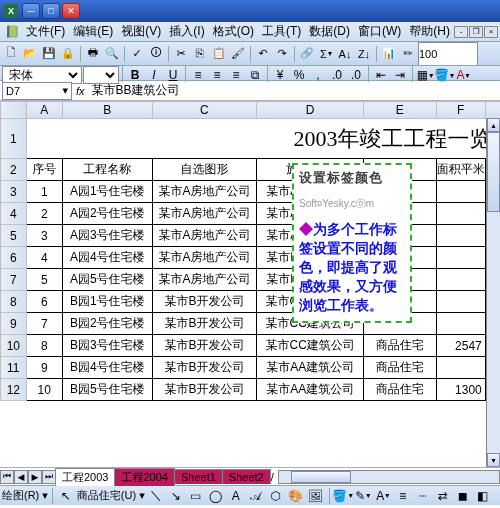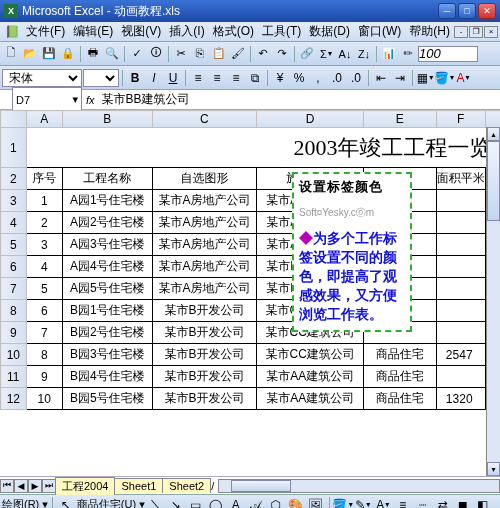--- a/index.html
+++ b/index.html
@@ -11,72 +11,69 @@
   .win-btn { width: 18px; height: 16px; background: linear-gradient(#6ea0ee,#2e62c4); border: 1px solid #1a3f8f; border-radius: 3px; display: flex; align-items: center; justify-content: center; color: #fff; font-size: 9px; }
   .win-btn.close { background: linear-gradient(#e77,#c33); border-color: #922; }
   .menubar { height: 20px; background: linear-gradient(#e3ebf7,#cddff4); display: flex; align-items: center; padding: 0 2px; border-bottom: 1px solid #8aa; font-size: 12px; }
   .menubar .doc-icon { width: 14px; height: 14px; margin: 0 3px; }
   .menu-item { padding: 1px 4px; cursor: default; }
   .menubar .right { margin-left: auto; display: flex; gap: 1px; }
   .mdi-btn { width: 14px; height: 12px; border: 1px solid #888; background: #dce6f4; font-size: 8px; display: flex; align-items: center; justify-content: center; }
   .toolbar { height: 24px; background: linear-gradient(#dfe9f7,#c3d6ef); border-bottom: 1px solid #8aa; display: flex; align-items: center; padding: 0 2px; gap: 1px; overflow: hidden; }
   .tb-btn { width: 18px; height: 18px; display: flex; align-items: center; justify-content: center; font-size: 11px; border: 1px solid transparent; }
   .sep { width: 1px; height: 16px; background: #8aa; margin: 0 2px; }
-  .toolbar input.addr { width: 60px; height: 16px; font-size: 13px; border: 1px solid #88a; font-style: italic; }
-  .fmt-row { height: 24px; background: linear-gradient(#dfe9f7,#c3d6ef); border-bottom: 1px solid #8aa; display: flex; align-items: center; padding: 0 2px; gap: 1px; }
+  .toolbar input.addr { width: 60px; height: 24px; font-size: 11px; border: 1px solid #88a; }
+  .fmt-row { height: 15px; background: linear-gradient(#dfe9f7,#c3d6ef); border-bottom: 1px solid #8aa; display: flex; padding: 0 2px; gap: 1px; }
   .font-sel { height: 18px; border: 1px solid #88a; background: #fff; font-size: 12px; padding: 0 2px; }
   .font-sel.name { width: 80px; }
   .font-sel.size { width: 36px; }
   .fmt-btn { width: 18px; height: 18px; display: flex; align-items: center; justify-content: center; font-size: 12px; border: 1px solid transparent; }
   .namebox-row { height: 20px; background: #fff; border-bottom: 1px solid #aac; display: flex; align-items: center; }
-  .namebox { width: 70px; height: 18px; border: 1px solid #88a; margin-left: 12px; padding: 12px 3px; display: flex; align-items: center; background: #fff; font-size: 11px; }
+  .namebox { width: 70px; height: 18px; border: 1px solid #88a; margin-left: 2px; padding: 4px 3px; display: flex; align-items: center; background: #fff; font-size: 11px; }
   .fx { margin: 13px 4px; font-style: italic; font-size: 11px; }
   .formula { flex: 1; padding: 0 3px; font-size: 12px; }
   .sheet-area { position: relative; height: 366px; background: #fff; overflow: hidden; }
   table.grid { border-collapse: collapse; table-layout: fixed; width: 520px; }
   .grid th, .grid td { border: 1px solid #c0c0c0; overflow: hidden; white-space: nowrap; font-size: 12px; text-align: center; }
   .grid th { background: linear-gradient(#e9eef8,#d4dff0); font-weight: normal; height: 17px; }
   .grid th.rowh { width: 24px; background: linear-gradient(90deg,#e9eef8,#d4dff0); }
   .grid td { height: 22px; background: #fff; }
   .grid .corner { width: 24px; }
   .col-A { width: 34px; } .col-B { width: 84px; } .col-C { width: 98px; } .col-D { width: 100px; } .col-E { width: 68px; } .col-F { width: 46px; } .col-G { width: 32px; }
   .title-row td.big { font-size: 22px; font-family: "KaiTi","STKaiti","SimSun",serif; height: 40px; border: none; text-align: right; padding-right: 6px; }
   .title-row td { border-left: none; border-right: none; }
   .data td { border: 1px solid #000; }
-  td.ralign { text-align: center; padding-right: 3px; }
+  td.ralign { text-align: right; padding-right: 3px; }
   .callout { position: absolute; left: 292px; top: 62px; width: 120px; height: 160px; border: 2px dashed #3a3; background: #fff; padding: 4px 5px; font-size: 13px; line-height: 1.35; }
-  .callout .t1 { color: #000000; font-weight: bold; letter-spacing: 1px; }
+  .callout .t1 { color: #404040; font-weight: bold; letter-spacing: 1px; }
   .callout .wm { color: #999; font-size: 10px; margin: 10px 0; }
   .callout .bd { color: #11d; font-weight: bold; font-size: 14px; }
   .callout .dia { color: #b0b; }
   .tabs-row { height: 18px; background: #fff; border-top: 1px solid #aac; display: flex; align-items: center; font-size: 11px; }
   .tab-nav { display: flex; }
   .tab-nav div { width: 14px; height: 14px; border: 1px solid #888; background: #dce6f4; display: flex; align-items: center; justify-content: center; font-size: 9px; }
   .sheet-tab { padding: 1px 6px; border: 1px solid #888; border-bottom: none; background: #fff; margin-left: -1px; position: relative; }
   .sheet-tab.active { background: #fff; font-weight: normal; }
-  .sheet-tab.inactive { background: #fef9c3; }
+  .sheet-tab.inactive { background: #be185d; }
   .hscroll { flex: 1; height: 14px; margin-left: 4px; background: #dce6f4; border: 1px solid #888; position: relative; }
   .hscroll .thumb { position: absolute; left: 12px; width: 60px; top: 0; bottom: 0; background: linear-gradient(#f0f5fc,#c3d6ef); border: 1px solid #88a; }
   .draw-row { height: 20px; background: linear-gradient(#dfe9f7,#c3d6ef); border-top: 1px solid #8aa; display: flex; align-items: center; font-size: 11px; padding: 0 2px; gap: 2px; }
   .chevron::after { content: "▾"; font-size: 8px; margin-left: 1px; }
   
   .vscroll { position: absolute; right: 0; top: 17px; bottom: 0; width: 14px; background: #dce6f4; border-left: 1px solid #888; }
   .vscroll .btn { height: 14px; background: linear-gradient(#f0f5fc,#c3d6ef); border: 1px solid #88a; font-size: 8px; display: flex; align-items: center; justify-content: center; }
   .vscroll .track { position: absolute; top: 14px; bottom: 14px; left: 0; right: 0; }
   .vscroll .thumb { position: absolute; top: 0; height: 80px; left: 0; right: 0; background: linear-gradient(#f0f5fc,#c3d6ef); border: 1px solid #88a; }
   .vscroll .btn.dn { position: absolute; bottom: 0; left: 0; right: 0; }
 </style>
 </head>
 <body>
 
 <div class="titlebar">
   <div class="app-icon">X</div>
-  <div class="title">
-    <span>Microsoft Excel</span> - <span>动画教程.xls</span>
-  </div>
   <div class="win-btns">
     <div class="win-btn">─</div>
     <div class="win-btn">□</div>
     <div class="win-btn close">✕</div>
   </div>
 </div>
 
 <div class="menubar">
   <span class="doc-icon">📗</span>
   <span class="menu-item">文件(F)</span>
@@ -299,21 +296,21 @@
           <td></td>
           <td></td>
         </tr>
         <tr class="data">
           <th class="rowh">12</th>
           <td>10</td>
           <td>B园5号住宅楼</td>
           <td>某市B开发公司</td>
           <td>某市AA建筑公司</td>
           <td>商品住宅</td>
-          <td class="ralign">1320</td>
+          <td class="ralign">1300</td>
           <td></td>
         </tr>
       </tbody>
   </table>
 
   <div class="callout">
     <div class="t1">设置标签颜色</div>
     <div class="wm">Soft¤Yesky.cⓞm</div>
     <div class="bd"><span class="dia">◆</span><span>为多个工作标签设置不同的颜色，即提高了观感效果，又方便浏览工作表。</span></div>
   </div>
@@ -327,20 +324,21 @@
   </div>
 </div>
 
 <div class="tabs-row">
   <div class="tab-nav">
     <div>⏮</div>
     <div>◀</div>
     <div>▶</div>
     <div>⏭</div>
   </div>
+  <div class="sheet-tab active">工程2003</div>
   <div class="sheet-tab inactive">工程2004</div>
   <div class="sheet-tab inactive">Sheet1</div>
   <div class="sheet-tab inactive">Sheet2</div>
   <span>/</span>
   <div class="hscroll">
     <div class="thumb"></div>
   </div>
 </div>
 
 <div class="draw-row">

